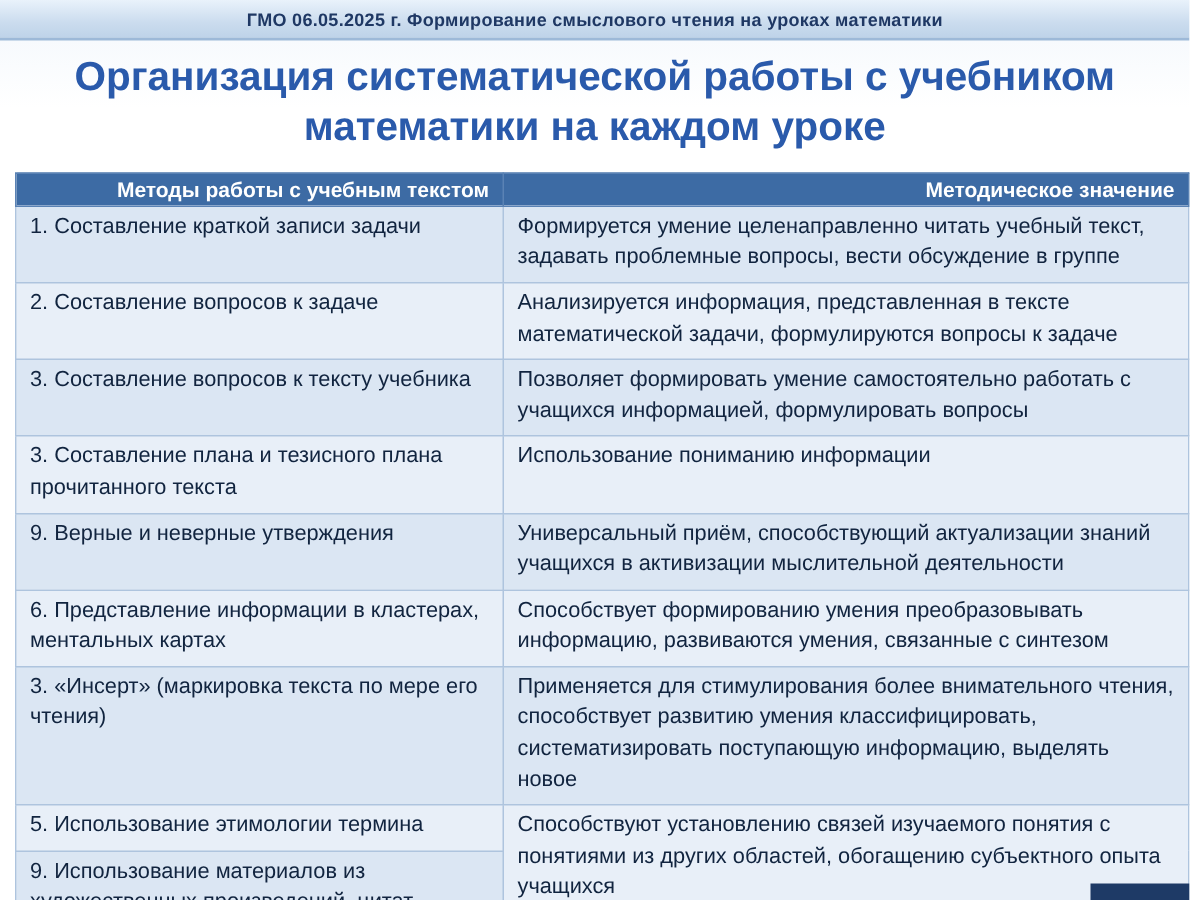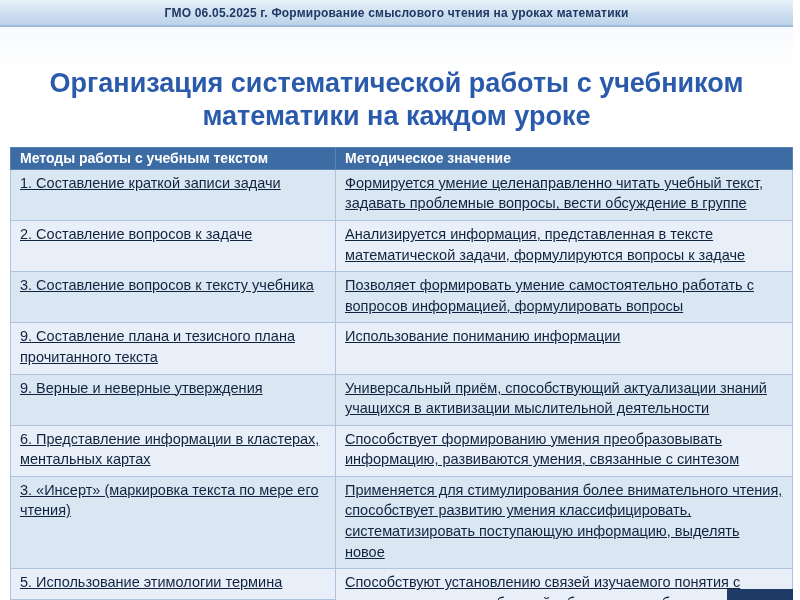--- a/index.html
+++ b/index.html
@@ -24,52 +24,51 @@
     align-items: center;
     justify-content: center;
   }
   .topbar span {
     font-size: 12px;
     font-weight: 600;
     color: #1f3864;
     letter-spacing: 0.2px;
   }
   .title {
-    margin: 40px 40px 14px 40px;
+    margin: 8px 40px 14px 40px;
     text-align: center;
     font-size: 27px;
     font-weight: 700;
     line-height: 1.22;
     color: #2a5aab;
   }
   table.methods {
     border-collapse: collapse;
     width: 782px;
     margin-left: 10px;
     table-layout: fixed;
   }
   table.methods col.c-left  { width: 325px; }
   table.methods col.c-right { width: 457px; }
   table.methods th {
     background: #3d6ba4;
     color: #ffffff;
     font-size: 14px;
     font-weight: 700;
-    text-align: left;
+    text-align: right;
     padding: 2px 9px 3px 9px;
     border: 1px solid #5a82b4;
   }
   table.methods td {
     font-size: 14.5px;
     color: #11243f;
     line-height: 1.42;
     vertical-align: top;
     padding: 3px 9px 6px 9px;
     border: 1px solid #aec4de;
-    text-decoration: underline;
   }
   table.methods tbody tr:nth-child(odd)  td { background: #dbe6f3; }
   table.methods tbody tr:nth-child(even) td { background: #e8eff8; }
   .corner {
     position: absolute;
     right: 0;
     bottom: 0;
     width: 66px;
     height: 11px;
     background: #1e3a66;
@@ -101,24 +100,24 @@
       <tr>
         <td>1. Составление краткой записи задачи</td>
         <td>Формируется умение целенаправленно читать учебный текст, задавать проблемные вопросы, вести обсуждение в группе</td>
       </tr>
       <tr>
         <td>2. Составление вопросов к задаче</td>
         <td>Анализируется информация, представленная в тексте математической задачи, формулируются вопросы к задаче</td>
       </tr>
       <tr>
         <td>3. Составление вопросов к тексту учебника</td>
-        <td>Позволяет формировать умение самостоятельно работать с вопросов информацией, формулировать вопросы</td>
+        <td>Позволяет формировать умение самостоятельно работать с учащихся информацией, формулировать вопросы</td>
       </tr>
       <tr>
-        <td>9. Составление плана и тезисного плана прочитанного текста</td>
+        <td>3. Составление плана и тезисного плана прочитанного текста</td>
         <td>Использование пониманию информации</td>
       </tr>
       <tr>
         <td>9. Верные и неверные утверждения</td>
         <td>Универсальный приём, способствующий актуализации знаний учащихся в активизации мыслительной деятельности</td>
       </tr>
       <tr>
         <td>6. Представление информации в кластерах, ментальных картах</td>
         <td>Способствует формированию умения преобразовывать информацию, развиваются умения, связанные с синтезом</td>
       </tr>

